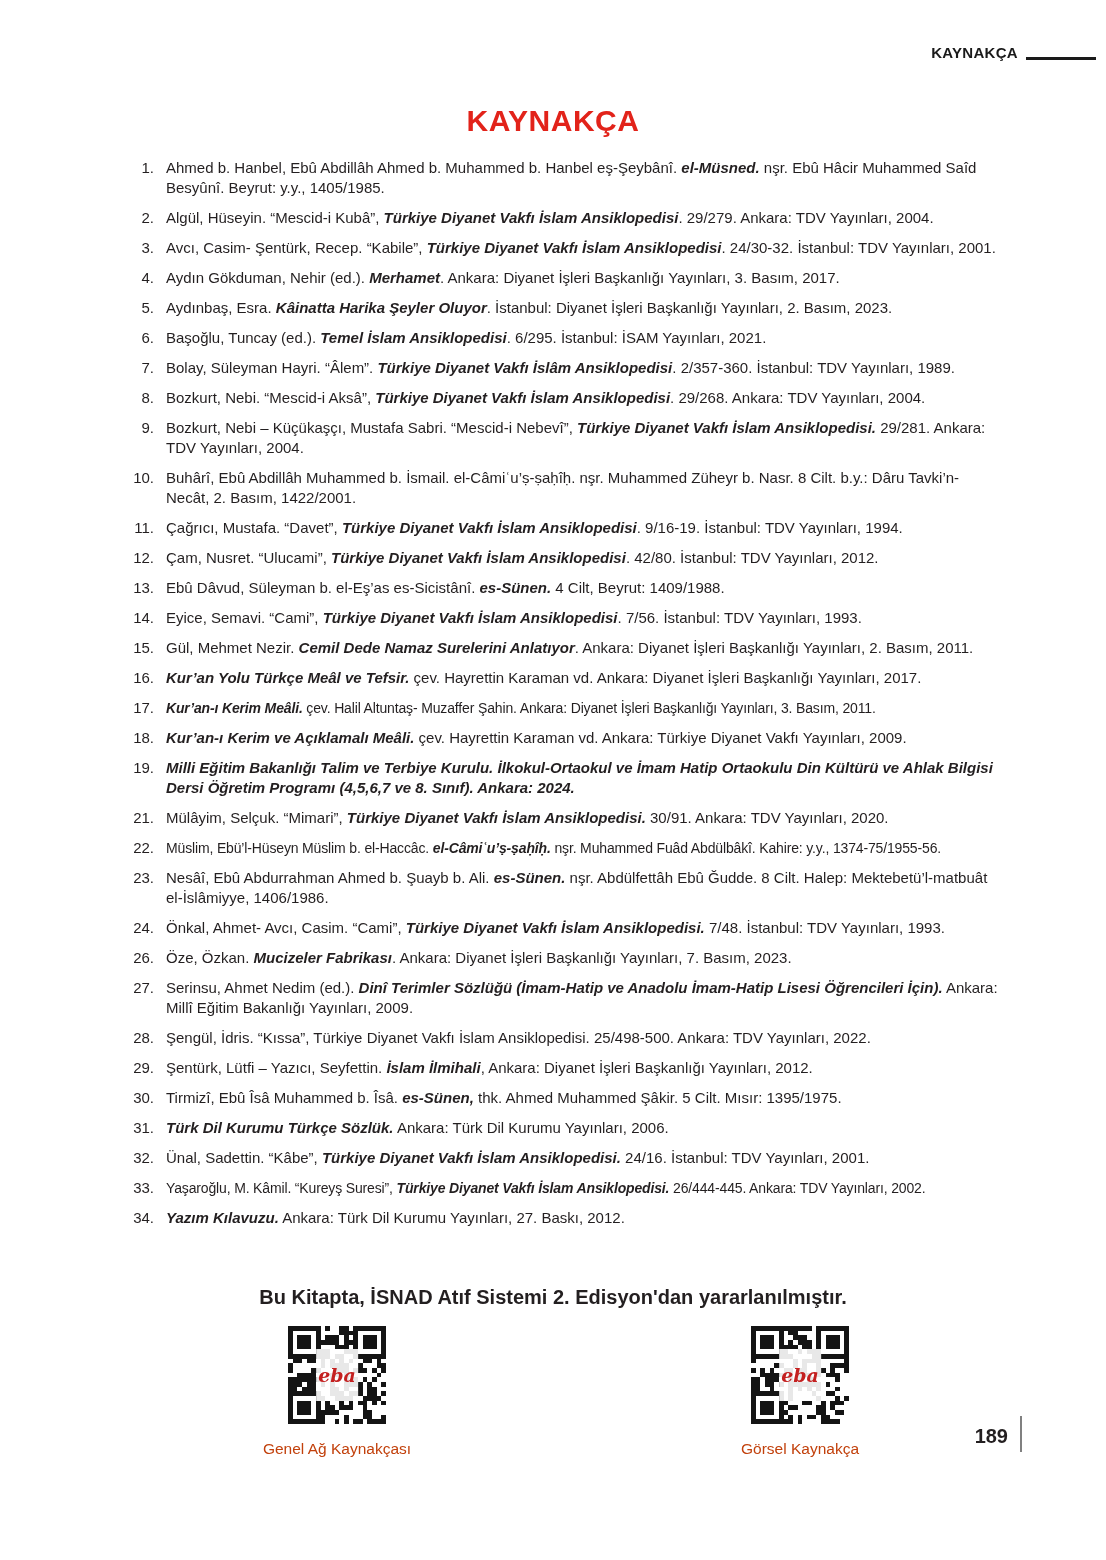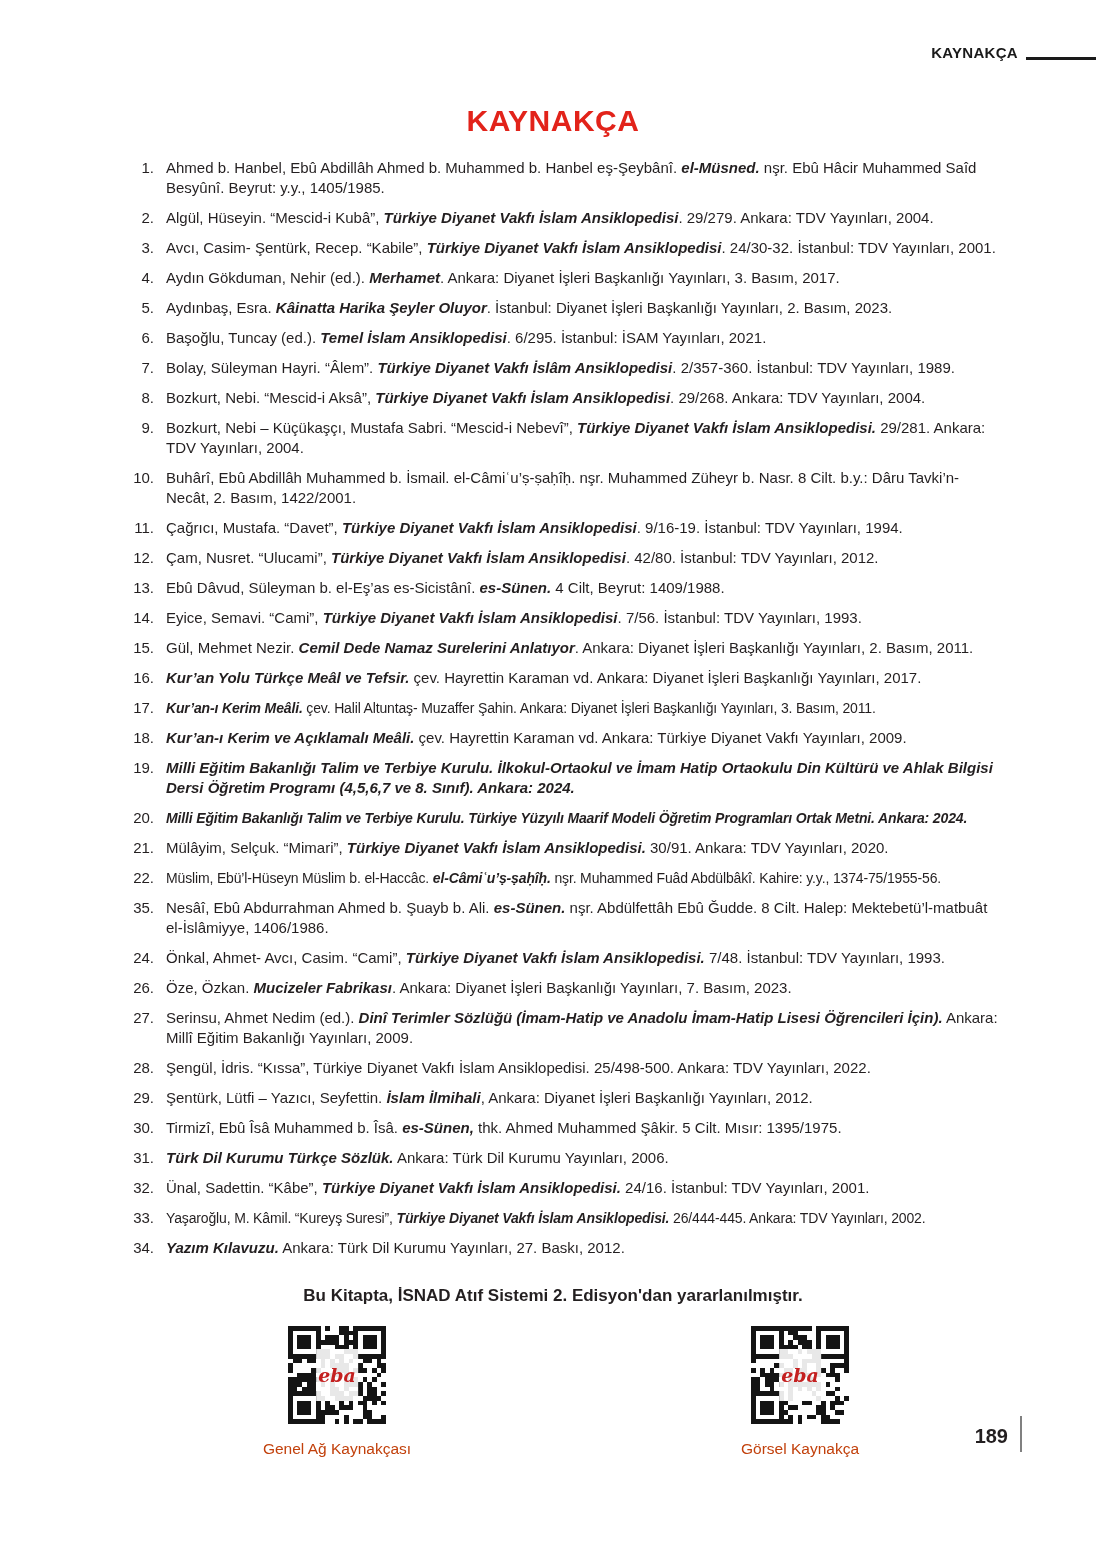--- a/index.html
+++ b/index.html
@@ -14,21 +14,21 @@
         font-size:30px;font-weight:bold;letter-spacing:.5px;}
 
   .bib-list{position:absolute;top:158px;left:0;right:0;padding:0 106px 0 124px;}
   .entry{display:flex;margin-bottom:10px;font-size:15px;line-height:20px;color:#231f20;}
   .entry .num{flex:0 0 30px;text-align:right;margin-right:12px;}
   .entry .body{flex:1;}
   .entry.tight .body{font-size:14px;letter-spacing:-.15px;}
   em{font-style:italic;font-weight:bold;}
 
   .note{position:absolute;top:1286px;left:0;width:100%;margin:0;text-align:center;
-        font-size:17px;font-weight:bold;color:#231f20;}
+        font-size:20px;font-weight:bold;color:#231f20;}
 
   .qr-fig{position:absolute;top:1326px;width:170px;margin:0;text-align:center;}
   .qr-web{left:252px;}
   .qr-visual{left:715px;}
   .qr-wrap{position:relative;width:98px;height:98px;margin:0 auto;background:#ffffff;}
   .qr{display:grid;width:98px;height:98px;grid-template-columns:repeat(21,1fr);
         grid-template-rows:repeat(21,1fr);}
   .qr div.on{background:#141414;}
   .qr-logo{position:absolute;top:50%;left:50%;transform:translate(-50%,-50%);
         font-family:"DejaVu Serif",serif;font-style:italic;font-weight:bold;font-size:19px;
@@ -118,34 +118,30 @@
         <span class="body"><em>Kur’an-ı Kerim Meâli.</em><span> çev. Halil Altuntaş- Muzaffer Şahin. Ankara: Diyanet İşleri Başkanlığı Yayınları, 3. Basım, 2011.</span></span>
       </div>
       <div class="entry">
         <span class="num">18.</span>
         <span class="body"><em>Kur’an-ı Kerim ve Açıklamalı Meâli.</em><span> çev. Hayrettin Karaman vd. Ankara: Türkiye Diyanet Vakfı Yayınları, 2009.</span></span>
       </div>
       <div class="entry">
         <span class="num">19.</span>
         <span class="body"><em>Milli Eğitim Bakanlığı Talim ve Terbiye Kurulu. İlkokul-Ortaokul ve İmam Hatip Ortaokulu Din Kültürü ve Ahlak Bilgisi Dersi Öğretim Programı (4,5,6,7 ve 8. Sınıf). Ankara: 2024.</em></span>
       </div>
-      <div class="entry tight">
-        <span class="num">20.</span>
-        <span class="body"><em>Milli Eğitim Bakanlığı Talim ve Terbiye Kurulu. Türkiye Yüzyılı Maarif Modeli Öğretim Programları Ortak Metni. Ankara: 2024.</em></span>
-      </div>
       <div class="entry">
         <span class="num">21.</span>
         <span class="body"><span>Mülâyim, Selçuk. “Mimari”, </span><em>Türkiye Diyanet Vakfı İslam Ansiklopedisi.</em><span> 30/91. Ankara: TDV Yayınları, 2020.</span></span>
       </div>
       <div class="entry tight">
         <span class="num">22.</span>
         <span class="body"><span>Müslim, Ebü’l-Hüseyn Müslim b. el-Haccâc. </span><em>el-Câmiʿu’ṣ-ṣaḥîḥ.</em><span> nşr. Muhammed Fuâd Abdülbâkî. Kahire: y.y., 1374-75/1955-56.</span></span>
       </div>
       <div class="entry">
-        <span class="num">35.</span>
+        <span class="num">23.</span>
         <span class="body"><span>Nesâî, Ebû Abdurrahman Ahmed b. Şuayb b. Ali. </span><em>es-Sünen.</em><span> nşr. Abdülfettâh Ebû Ğudde. 8 Cilt. Halep: Mektebetü’l-matbuât el-İslâmiyye, 1406/1986.</span></span>
       </div>
       <div class="entry">
         <span class="num">24.</span>
         <span class="body"><span>Önkal, Ahmet- Avcı, Casim. “Cami”, </span><em>Türkiye Diyanet Vakfı İslam Ansiklopedisi.</em><span> 7/48. İstanbul: TDV Yayınları, 1993.</span></span>
       </div>
       <div class="entry">
         <span class="num">26.</span>
         <span class="body"><span>Öze, Özkan. </span><em>Mucizeler Fabrikası</em><span>. Ankara: Diyanet İşleri Başkanlığı Yayınları, 7. Basım, 2023.</span></span>
       </div>

